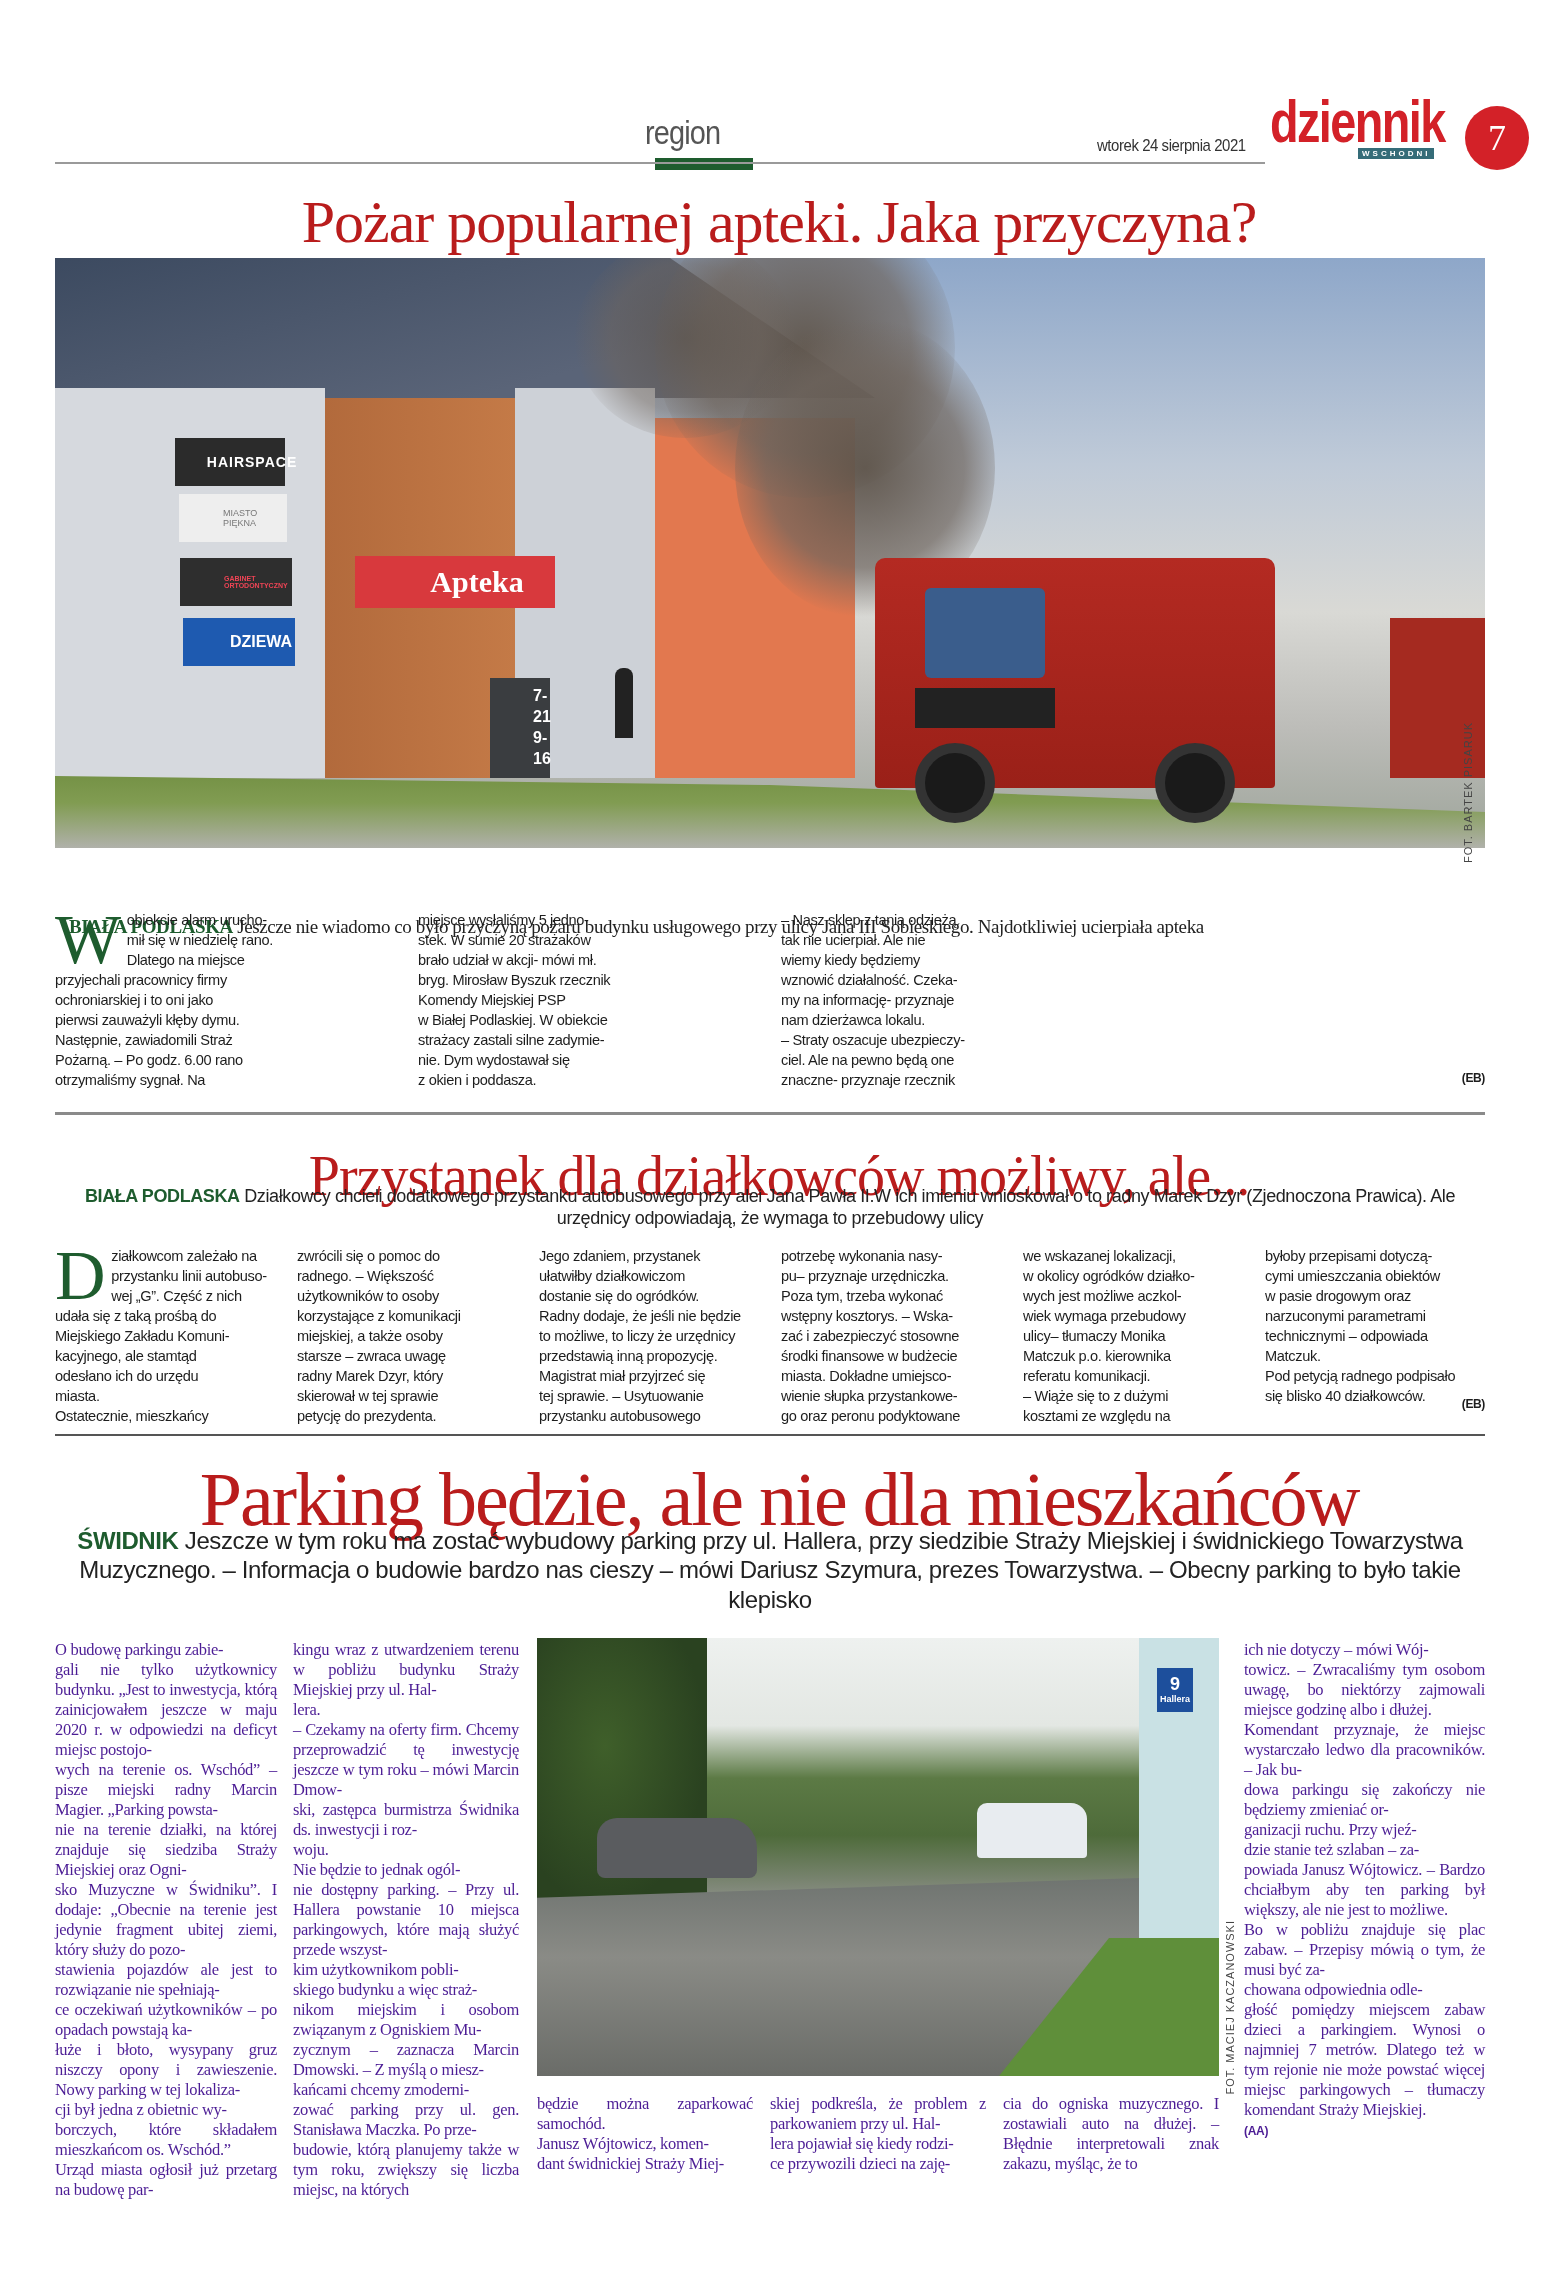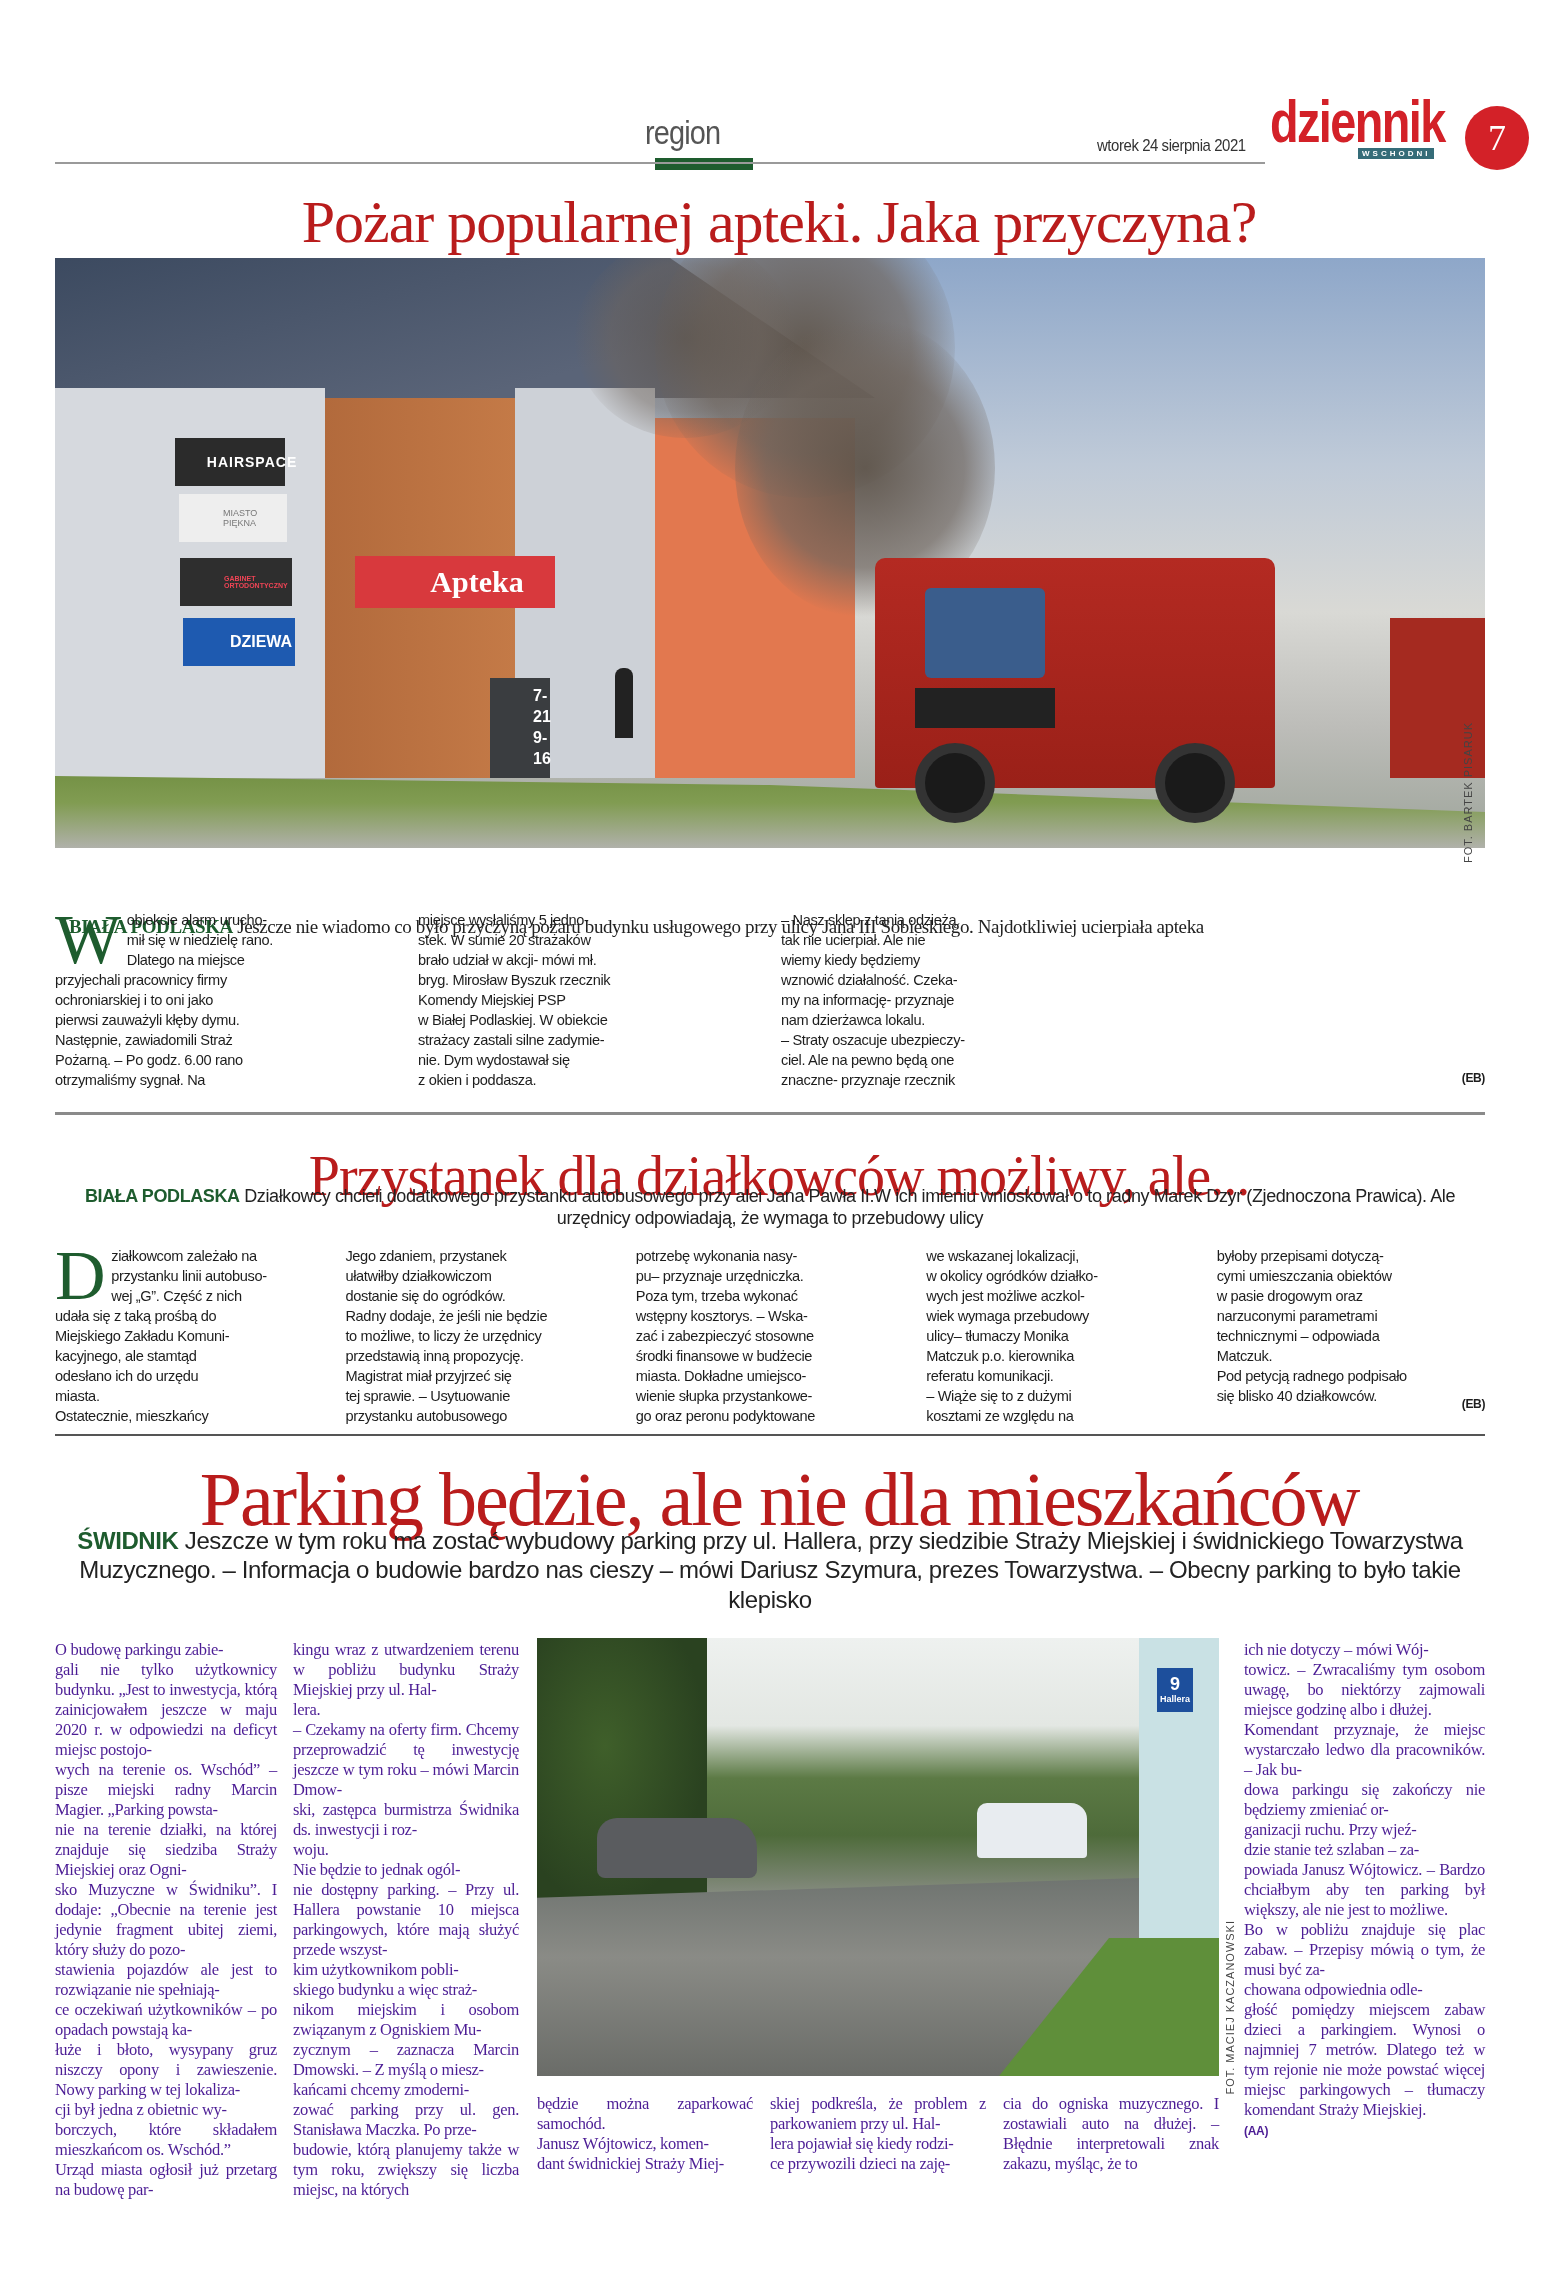--- a/index.html
+++ b/index.html
@@ -180,20 +180,29 @@
 <div class="cols-sans cols-a2">
   <div class="col"><span class="dropcap">D</span><span>ziałkowcom zależało na
 przystanku linii autobuso-
 wej „G”. Część z nich
 udała się z taką prośbą do
 Miejskiego Zakładu Komuni-
 kacyjnego, ale stamtąd
 odesłano ich do urzędu
 miasta.
 Ostatecznie, mieszkańcy</span></div>
+  <div class="col">zwrócili się o pomoc do
+radnego. – Większość
+użytkowników to osoby
+korzystające z komunikacji
+miejskiej, a także osoby
+starsze – zwraca uwagę
+radny Marek Dzyr, który
+skierował w tej sprawie
+petycję do prezydenta.</div>
   <div class="col">Jego zdaniem, przystanek
 ułatwiłby działkowiczom
 dostanie się do ogródków.
 Radny dodaje, że jeśli nie będzie
 to możliwe, to liczy że urzędnicy
 przedstawią inną propozycję.
 Magistrat miał przyjrzeć się
 tej sprawie. – Usytuowanie
 przystanku autobusowego</div>
   <div class="col">potrzebę wykonania nasy-

